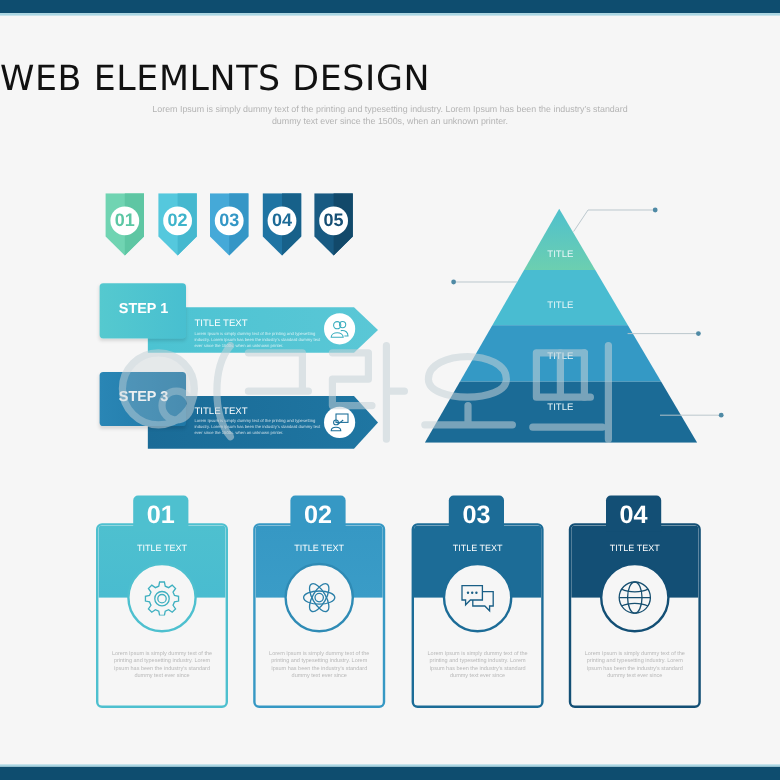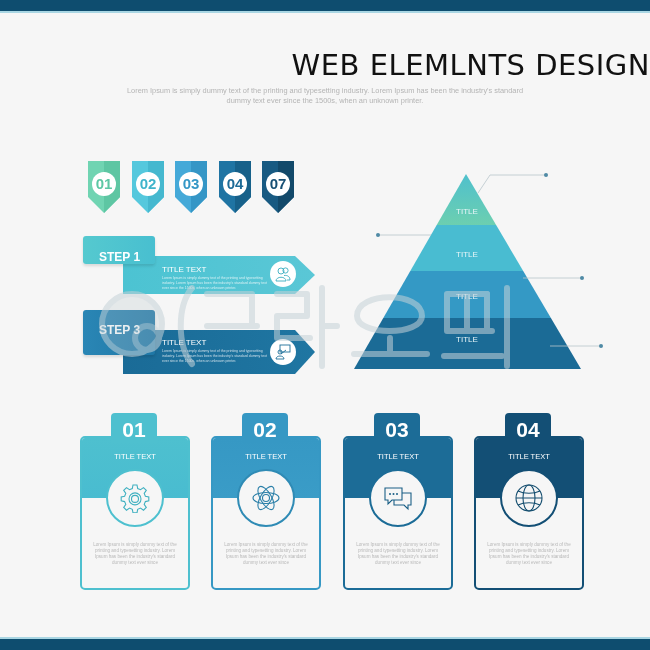--- a/index.html
+++ b/index.html
@@ -1,26 +1,26 @@
 <!DOCTYPE html>
 <html><head>
 <meta charset="utf-8">
 <style>
   html,body{margin:0;padding:0;}
   body{width:650px;height:650px;position:relative;overflow:hidden;background:#f6f6f6;font-family:"Liberation Sans",sans-serif;}
   .bar-top{position:absolute;left:0;top:0;width:650px;height:11px;background:#0e4d6f;}
   .bar-top-line{position:absolute;left:0;top:11px;width:650px;height:2px;background:#a9d6e3;}
   .bar-bot-line{position:absolute;left:0;top:637px;width:650px;height:2px;background:#a9d6e3;}
   .bar-bot{position:absolute;left:0;top:639px;width:650px;height:11px;background:#0e4d6f;}
-  .title{position:absolute;left:0;width:650px;top:48px;text-align:right;font-size:29px;color:#111;letter-spacing:0.5px;font-family:"DejaVu Sans",sans-serif;}
+  .title{position:absolute;left:0;width:650px;top:48px;text-align:left;font-size:29px;color:#111;letter-spacing:0.5px;font-family:"DejaVu Sans",sans-serif;}
   .subtitle{position:absolute;left:120px;width:410px;top:86px;text-align:center;font-size:7.4px;line-height:10px;color:#b4b4b4;}
   .badge{position:absolute;top:161px;width:36px;height:56px;}
   .badge svg{position:absolute;left:0;top:0;}
   .badge-num{position:absolute;left:6px;top:11px;width:24px;height:24px;border-radius:50%;background:#fff;text-align:center;line-height:24px;font-size:15px;font-weight:bold;}
-  .step-tab{position:absolute;left:83px;width:72px;height:28px;border-radius:3px;box-shadow:0 2px 3px rgba(0,0,0,0.12);}
+  .step-tab{position:absolute;left:83px;width:72px;height:46px;border-radius:3px;box-shadow:0 2px 3px rgba(0,0,0,0.12);}
   .step-label{position:absolute;left:16px;top:14px;font-size:12px;font-weight:bold;color:#fff;}
   .step-arrow{position:absolute;left:123px;}
   .step-title{position:absolute;font-size:8px;color:#fff;}
   .step-text{position:absolute;font-size:3.5px;line-height:5px;color:rgba(255,255,255,0.75);width:105px;}
   .step-icon{position:absolute;width:26px;height:26px;border-radius:50%;background:#fff;}
   .step-icon svg{position:absolute;left:5px;top:5px;}
   .pyr-svg{position:absolute;left:340px;top:160px;}
   .pyr-label{position:absolute;font-size:8px;color:#e8f6f8;width:60px;text-align:center;}
   .card{position:absolute;top:413px;width:110px;height:176px;}
   .card-tab{position:absolute;top:0;width:46px;height:30px;border-radius:4px 4px 0 0;}
@@ -68,21 +68,21 @@
       <path d="M2 0 H34 V36 L18 52 L2 36 Z" fill="#1f74a3"></path>
       <path d="M18 0 H34 V36 L18 52 Z" fill="#17618a"></path>
     </svg>
   <div class="badge-num" style="color:#1d6b97;">04</div>
 </div>
 <div class="badge" style="left:260px;">
   <svg width="36" height="56">
       <path d="M2 0 H34 V36 L18 52 L2 36 Z" fill="#185a82"></path>
       <path d="M18 0 H34 V36 L18 52 Z" fill="#12496a"></path>
     </svg>
-  <div class="badge-num" style="color:#164f74;">07</div>
+  <div class="badge-num" style="color:#164f74;">05</div>
 </div>
 
 <div>
   <svg class="step-arrow" style="top:254px;" width="196" height="42">
     <defs>
         <linearGradient id="g1" x1="0" x2="1">
           <stop offset="0" stop-color="#4cc3d2"></stop>
           <stop offset="1" stop-color="#5ac7d6"></stop>
         </linearGradient>
       </defs>

